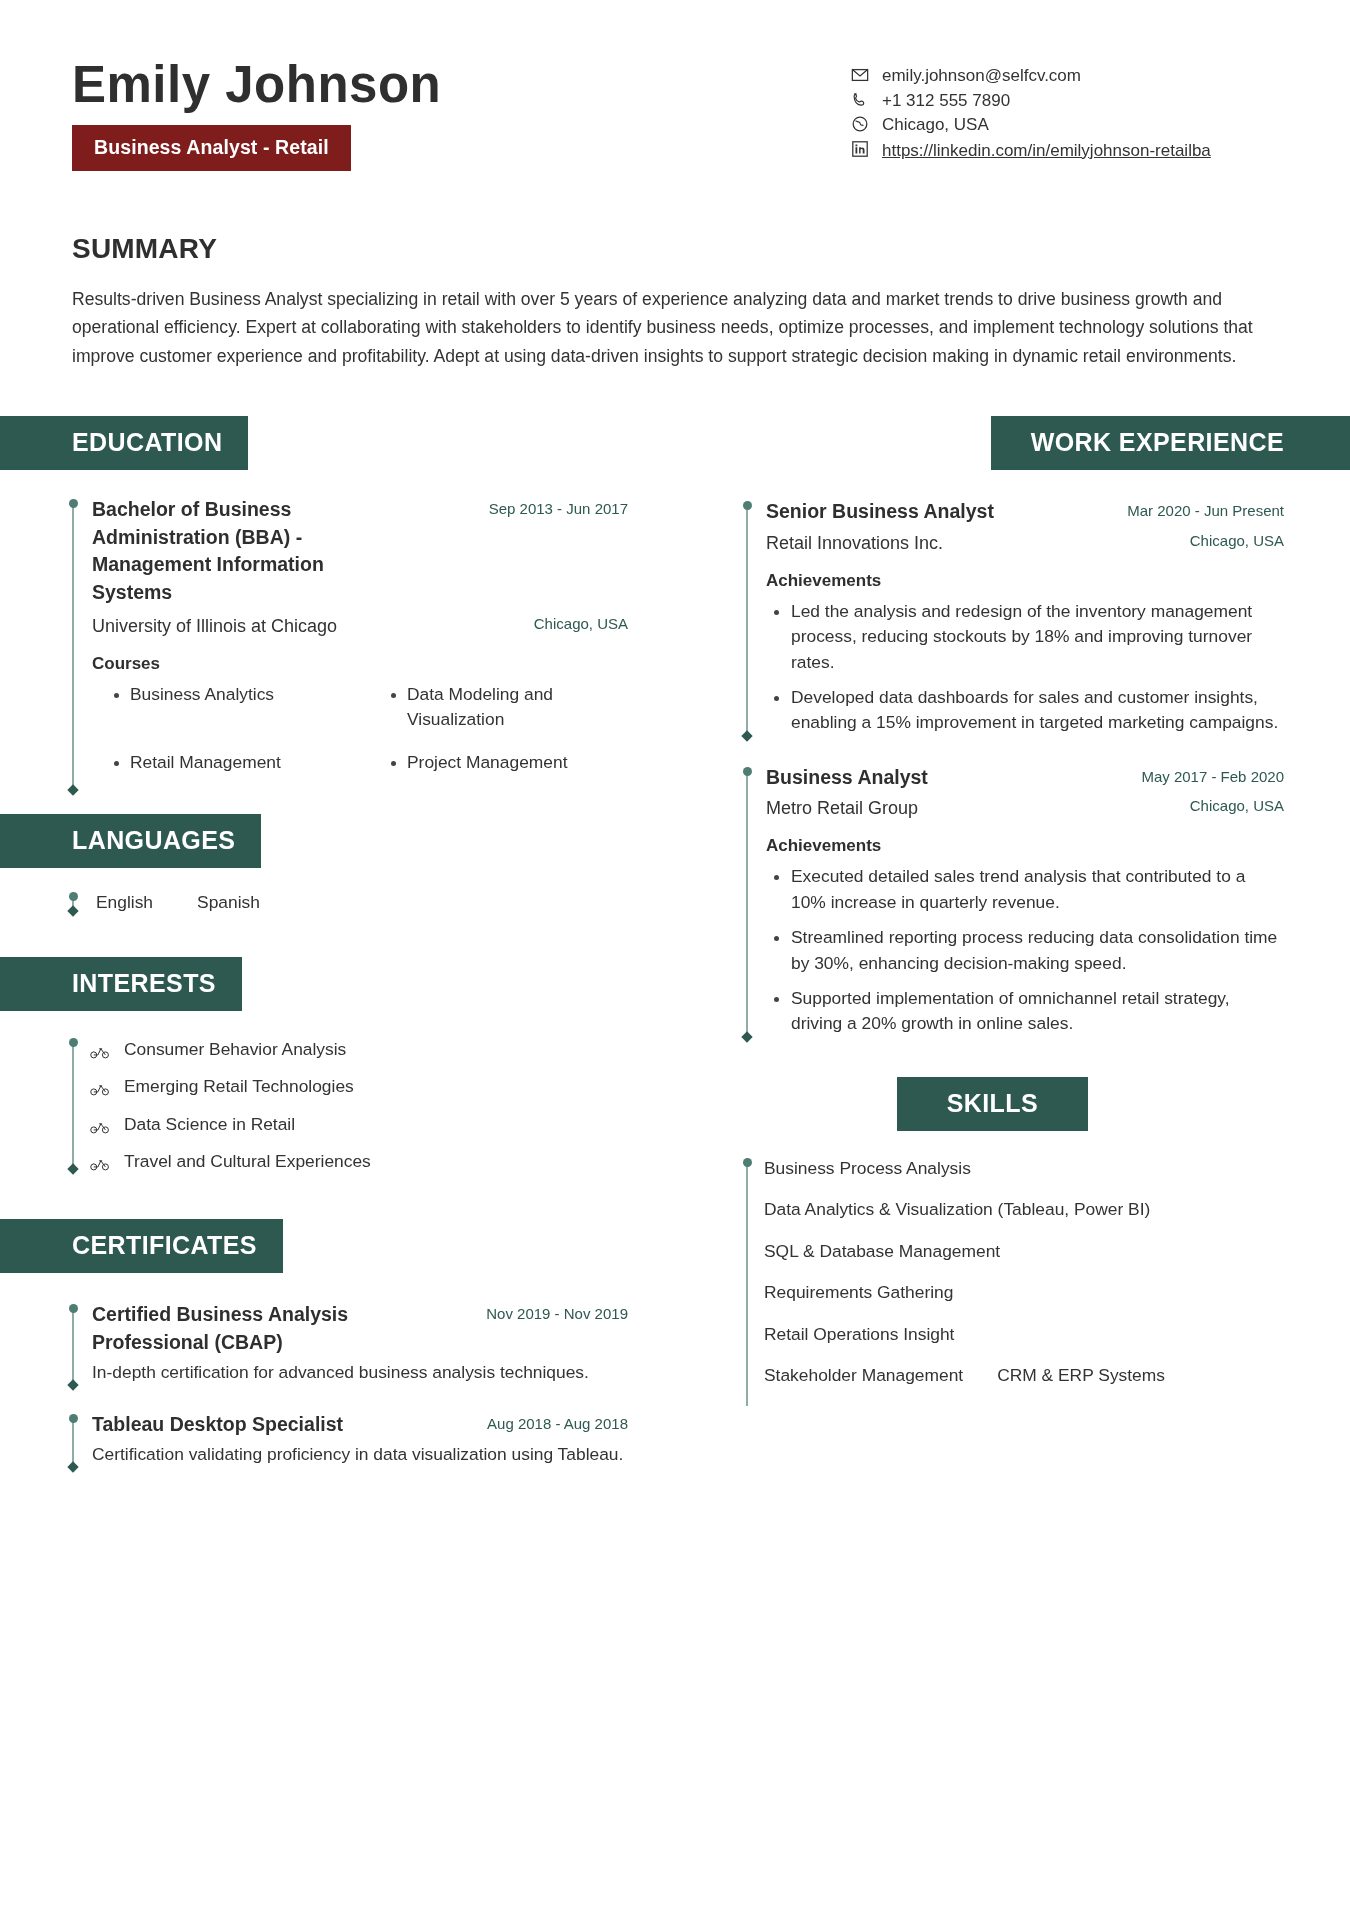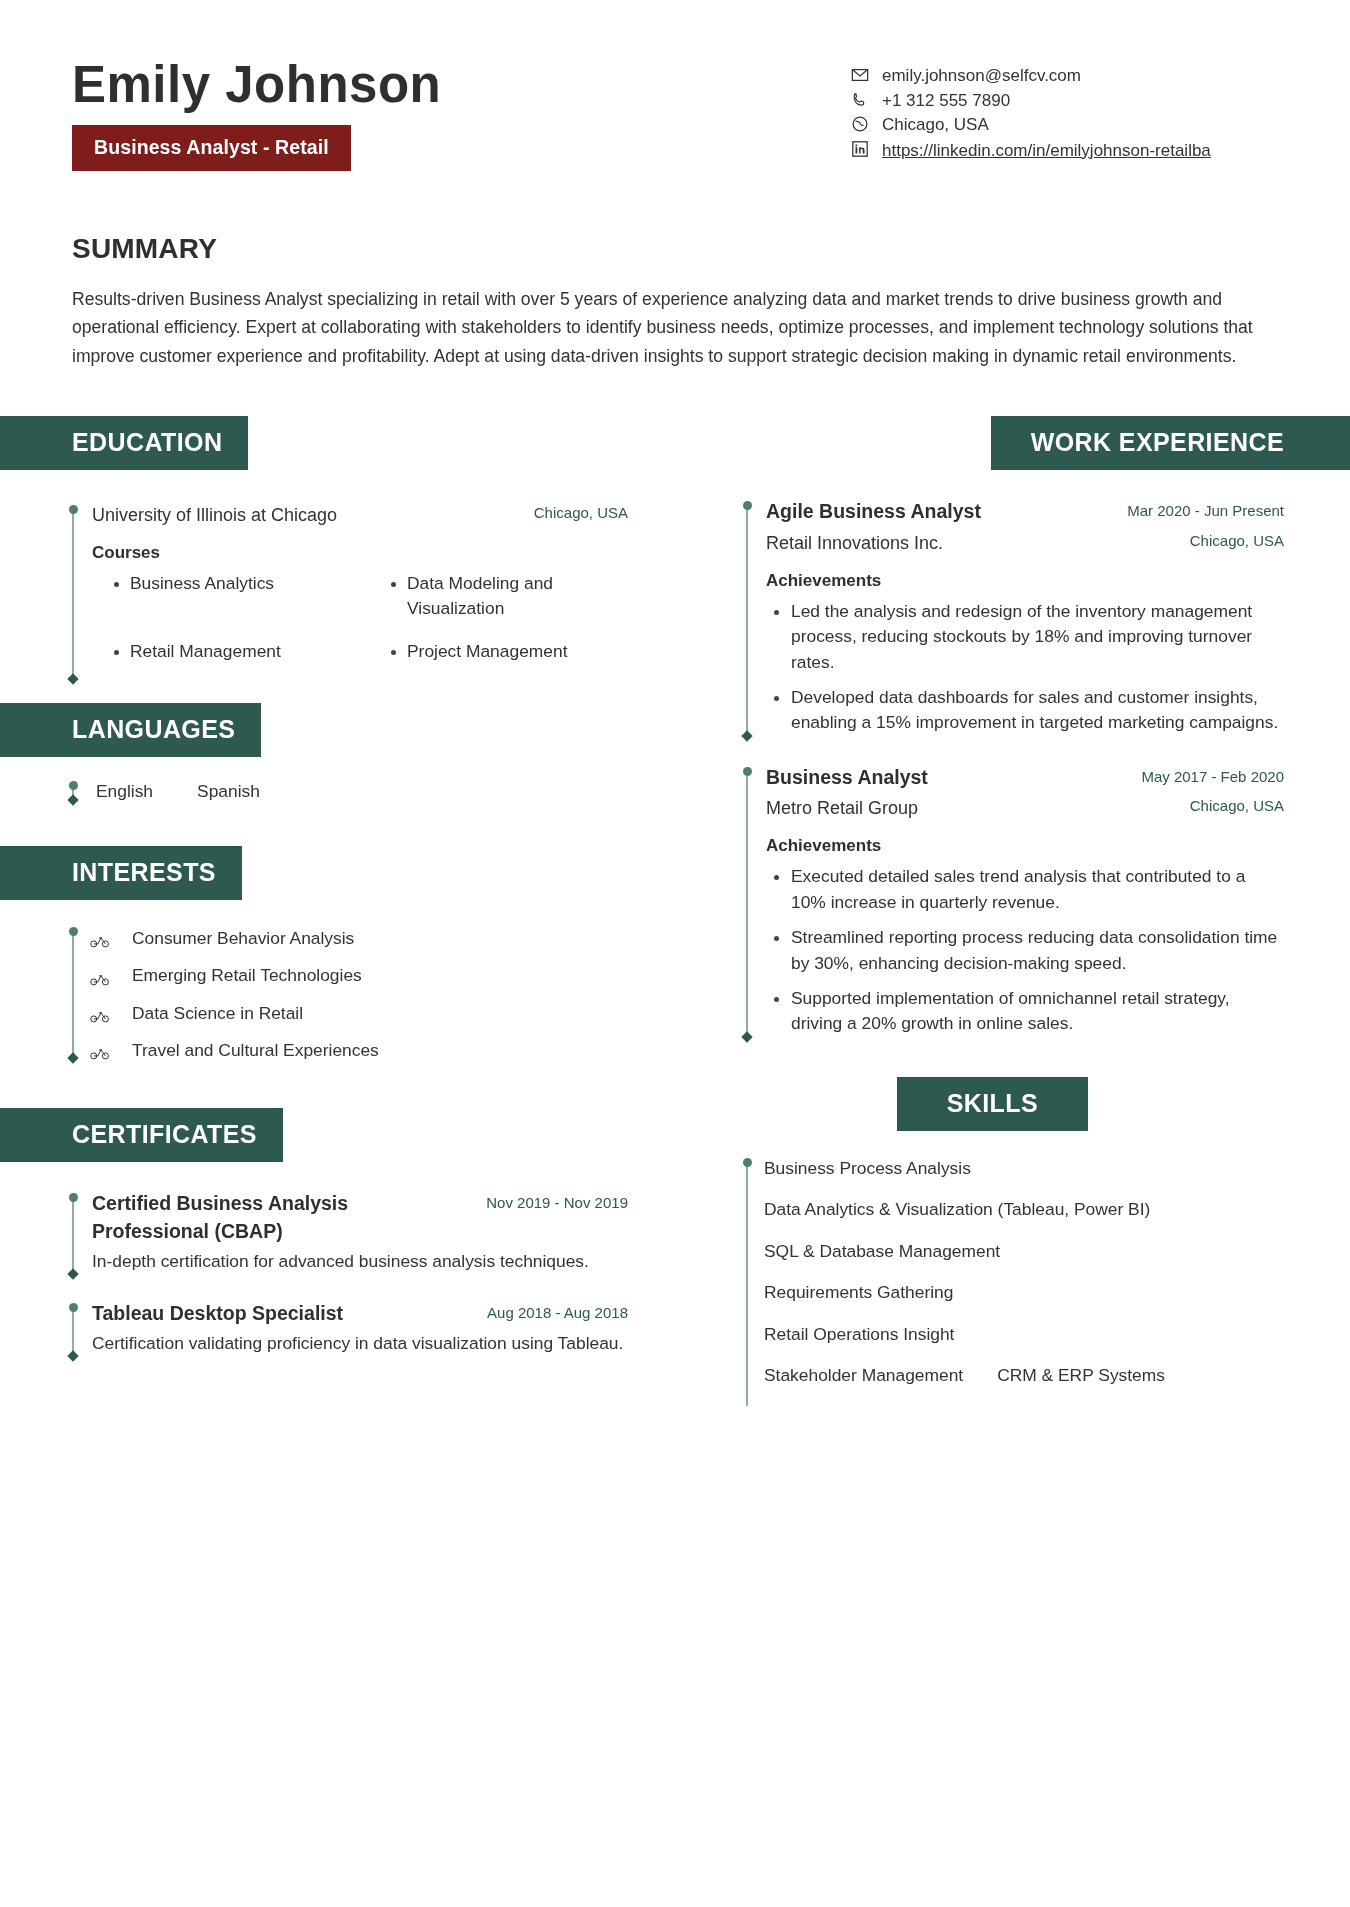--- a/index.html
+++ b/index.html
@@ -231,21 +231,21 @@
     display: flex;
     gap: 44px;
     font-size: 17.4px;
     color: #333;
   }
 
   
   .int-item {
     display: flex;
     align-items: center;
-    gap: 22px;
+    gap: 14px;
     font-size: 17.4px;
     color: #333;
     margin-bottom: 13px;
     line-height: 1.4;
   }
   .int-icon { flex: 0 0 20px; width: 20px; height: 16px; }
 
   
   .skill-line {
     font-size: 17.4px;
@@ -326,20 +326,24 @@
 
       <div class="bar-row-left">
         <div class="sec-bar bar-left-bleed">EDUCATION</div>
       </div>
       <div style="padding: 26px 72px 0 72px;">
         <div class="tl">
           <div class="tl-line"></div>
           <div class="tl-dot"></div>
           <div class="tl-diamond"></div>
 
+          <div class="entry-head">
+            <div class="entry-title" style="max-width:300px;">Bachelor of Business Administration (BBA) - Management Information Systems</div>
+            <div class="meta">Sep 2013 - Jun 2017</div>
+          </div>
           <div class="sub-row" style="margin-top:6px;">
             <div class="entry-sub">University of Illinois at Chicago</div>
             <div class="meta" style="padding-top:2px;">Chicago, USA</div>
           </div>
 
           <div class="sub-label">Courses</div>
           <div class="courses-grid">
             <div class="course-cell">Business Analytics</div>
             <div class="course-cell">Data Modeling and Visualization</div>
             <div class="course-cell" style="min-height:40px;">Retail Management</div>
@@ -453,21 +457,21 @@
         <div class="sec-bar bar-right-bleed">WORK EXPERIENCE</div>
       </div>
 
       <div style="padding: 28px 66px 0 46px;">
         <div class="tl">
           <div class="tl-line"></div>
           <div class="tl-dot"></div>
           <div class="tl-diamond"></div>
 
           <div class="entry-head">
-            <div class="entry-title">Agile Business Analyst</div>
+            <div class="entry-title">Senior Business Analyst</div>
             <div class="meta">Mar 2020 - Jun Present</div>
           </div>
           <div class="sub-row" style="margin-top:4px;">
             <div class="entry-sub">Retail Innovations Inc.</div>
             <div class="meta" style="padding-top:2px;">Chicago, USA</div>
           </div>
           <div class="sub-label">Achievements</div>
           <ul class="bul">
             <li>Led the analysis and redesign of the inventory management process, reducing stockouts by 18% and improving turnover rates.</li>
             <li>Developed data dashboards for sales and customer insights, enabling a 15% improvement in targeted marketing campaigns.</li>

